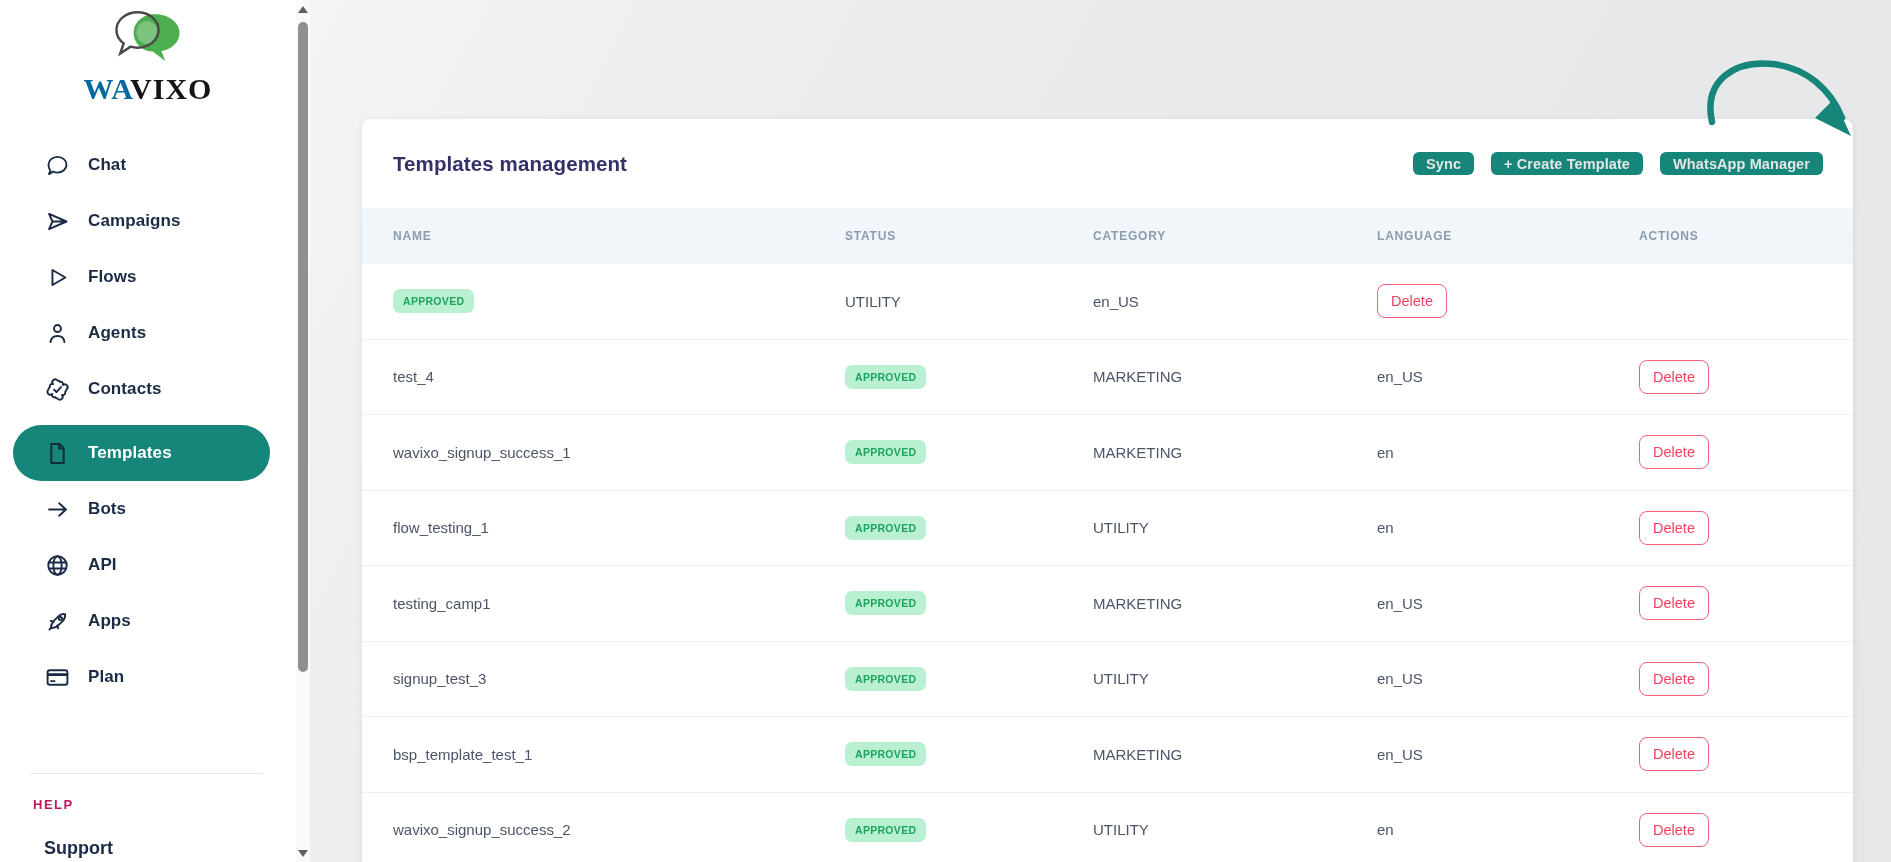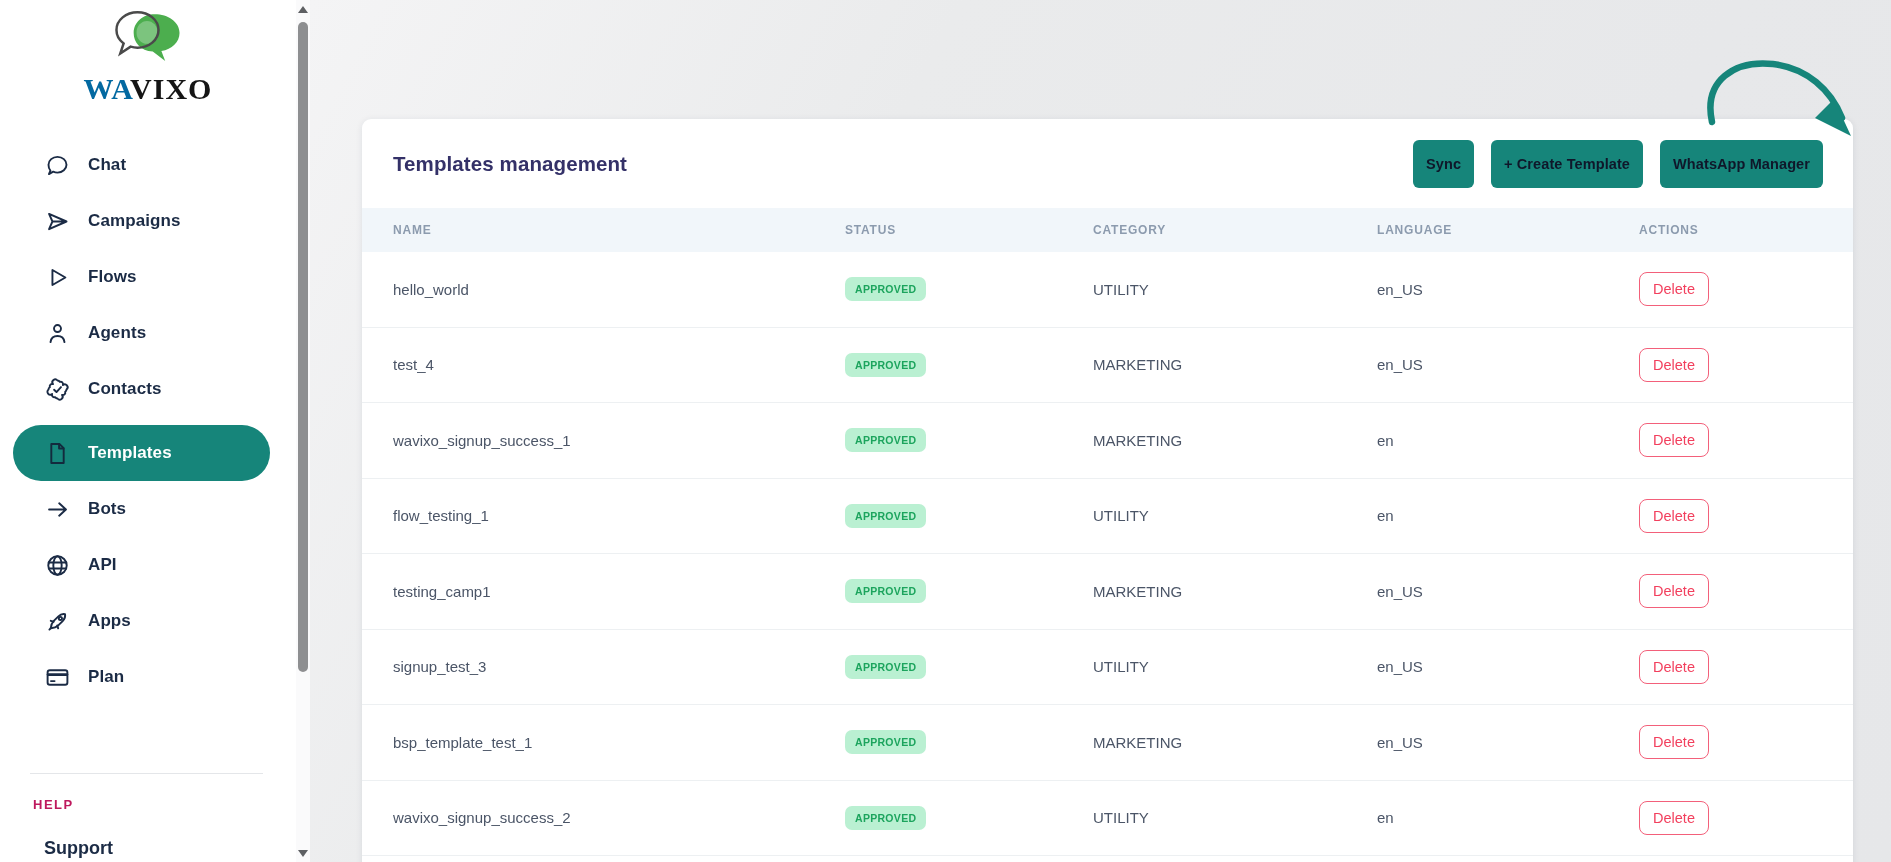--- a/index.html
+++ b/index.html
@@ -44,25 +44,25 @@
              background:linear-gradient(118deg,#F4F4F5 0%,#EAEBEC 32%,#E7E8EA 70%,#E6E7E9 100%); }
 
   .annotation-arrow { position:absolute; left:1385px; top:52px; width:180px; height:100px; z-index:6; pointer-events:none; }
 
   .card { position:absolute; left:52px; top:119px; width:1491px; height:790px; background:#ffffff;
           border-radius:9px; box-shadow:0 1px 7px rgba(25,39,62,.09); z-index:4; }
 
   .card-header { height:89px; display:flex; align-items:center; justify-content:space-between; padding:0 30px 0 31px; }
   .page-title { font-size:20.5px; font-weight:700; color:#343168; letter-spacing:.1px; }
   .header-actions { display:flex; gap:17px; align-items:center; }
-  .btn-teal { background:#16857A; color:#0f172a; border:none; border-radius:6px; height:48px; padding:0 13px;
+  .btn-teal { background:#16857A; color:#e5e5e5; border:none; border-radius:6px; height:23px; padding:0 13px;
               font-family:"Liberation Sans", sans-serif; font-size:14.5px; font-weight:700; letter-spacing:.1px; cursor:pointer; }
 
   .tgrid { display:grid; grid-template-columns:452px 248px 284px 262px 1fr; align-items:center; padding-left:31px; }
-  .thead { height:44px; background:#F1F6FA; color:#8C9BAE; font-size:12px; font-weight:700; letter-spacing:.8px; }
+  .thead { height:56px; background:#F1F6FA; color:#8C9BAE; font-size:12px; font-weight:700; letter-spacing:.8px; }
   .trow { height:75.5px; border-bottom:1px solid #EDF0F2; font-size:15px; color:#4B5567; }
   .cell-name { color:#4B5567; }
   .badge { display:inline-block; background:#BAF0D2; color:#1CA45D; font-size:10.5px; font-weight:700;
            letter-spacing:.3px; padding:6px 10px; border-radius:7px; }
   .delete-btn { width:70px; height:34px; background:#ffffff; border:1.5px solid #F3607A; color:#F23F5D;
                 border-radius:8px; font-family:"Liberation Sans", sans-serif; font-size:14.5px; cursor:pointer; }
 </style>
 </head>
 <body>
 
@@ -219,21 +219,20 @@
       <div>
         <div class="tgrid thead">
           <span>NAME</span>
           <span>STATUS</span>
           <span>CATEGORY</span>
           <span>LANGUAGE</span>
           <span>ACTIONS</span>
         </div>
         <div id="table-body">
   <div class="tgrid trow">
-    <div class="cell-name">hello_world</div>
     <div><span class="badge">APPROVED</span></div>
     <div>UTILITY</div>
     <div>en_US</div>
     <div><button class="delete-btn">Delete</button></div>
   </div>
 
   <div class="tgrid trow">
     <div class="cell-name">test_4</div>
     <div><span class="badge">APPROVED</span></div>
     <div>MARKETING</div>

